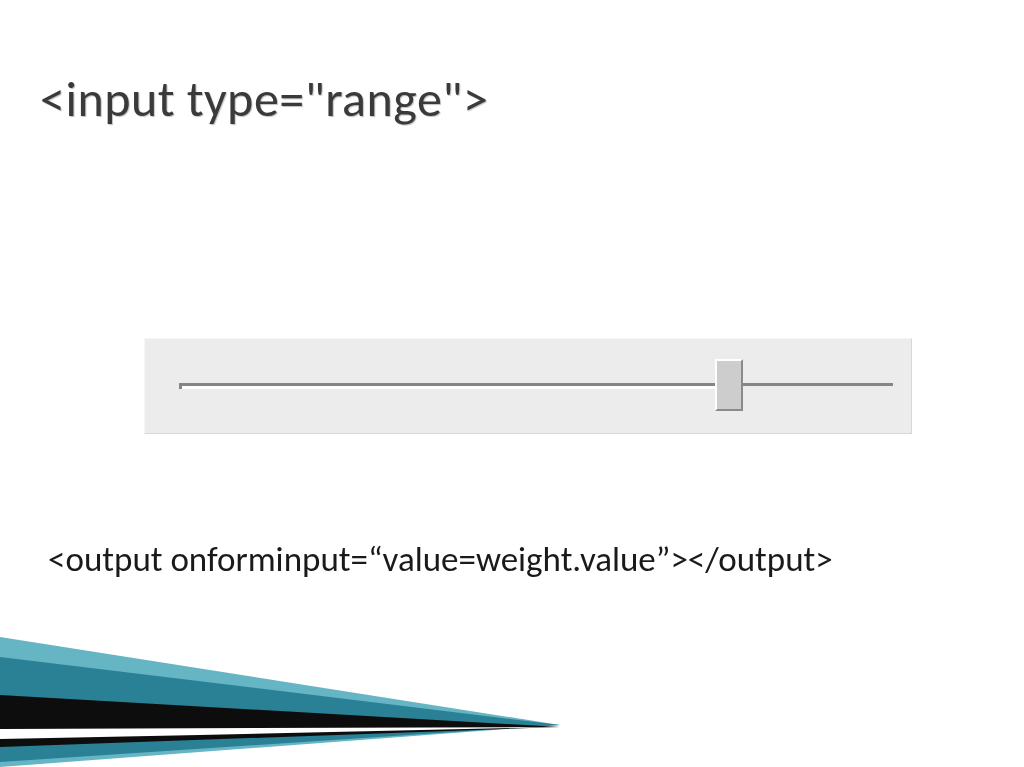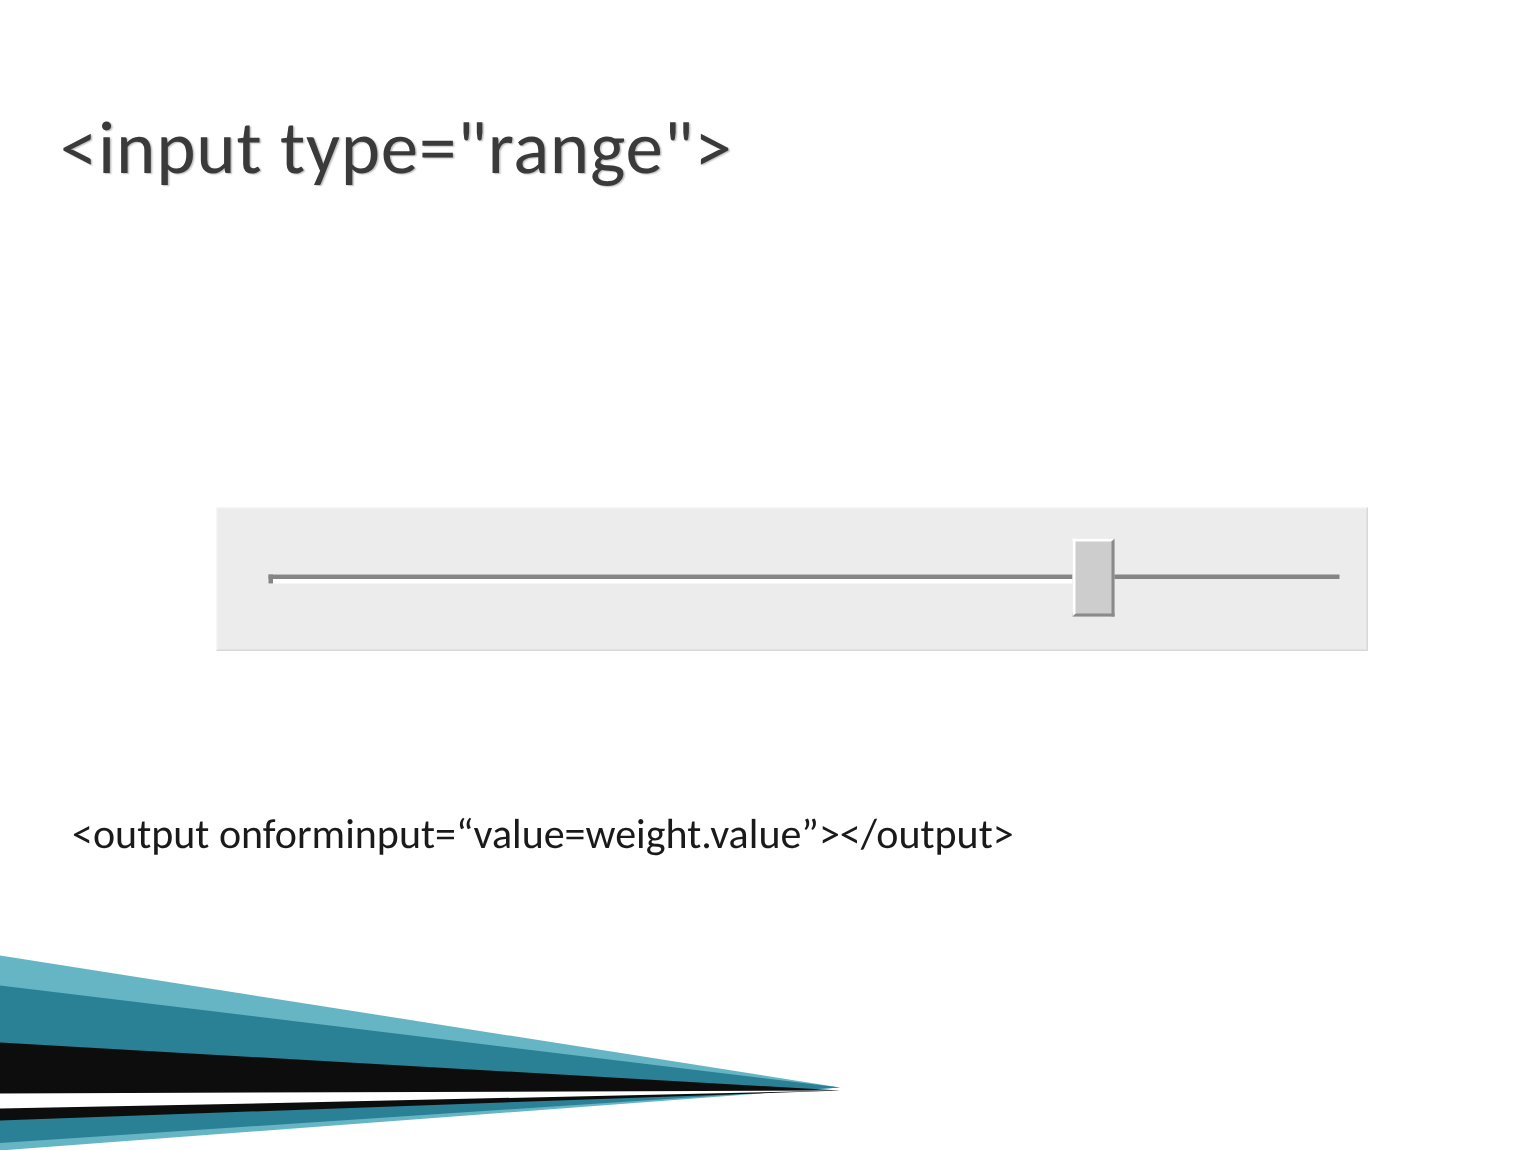--- a/index.html
+++ b/index.html
@@ -80,21 +80,21 @@
     border-top: 2px solid #ffffff;
     border-left: 2px solid #ffffff;
     border-right: 2px solid #8a8a8a;
     border-bottom: 2px solid #8a8a8a;
     cursor: pointer;
   }
   .code-line {
     position: absolute;
     top: 538px;
     left: 48px;
-    font-size: 28px;
+    font-size: 35px;
     color: #1a1a1a;
     font-weight: 400;
     text-align: right;
   }
   .decoration {
     position: absolute;
     left: 0;
     bottom: 0;
     width: 620px;
     height: 140px;

